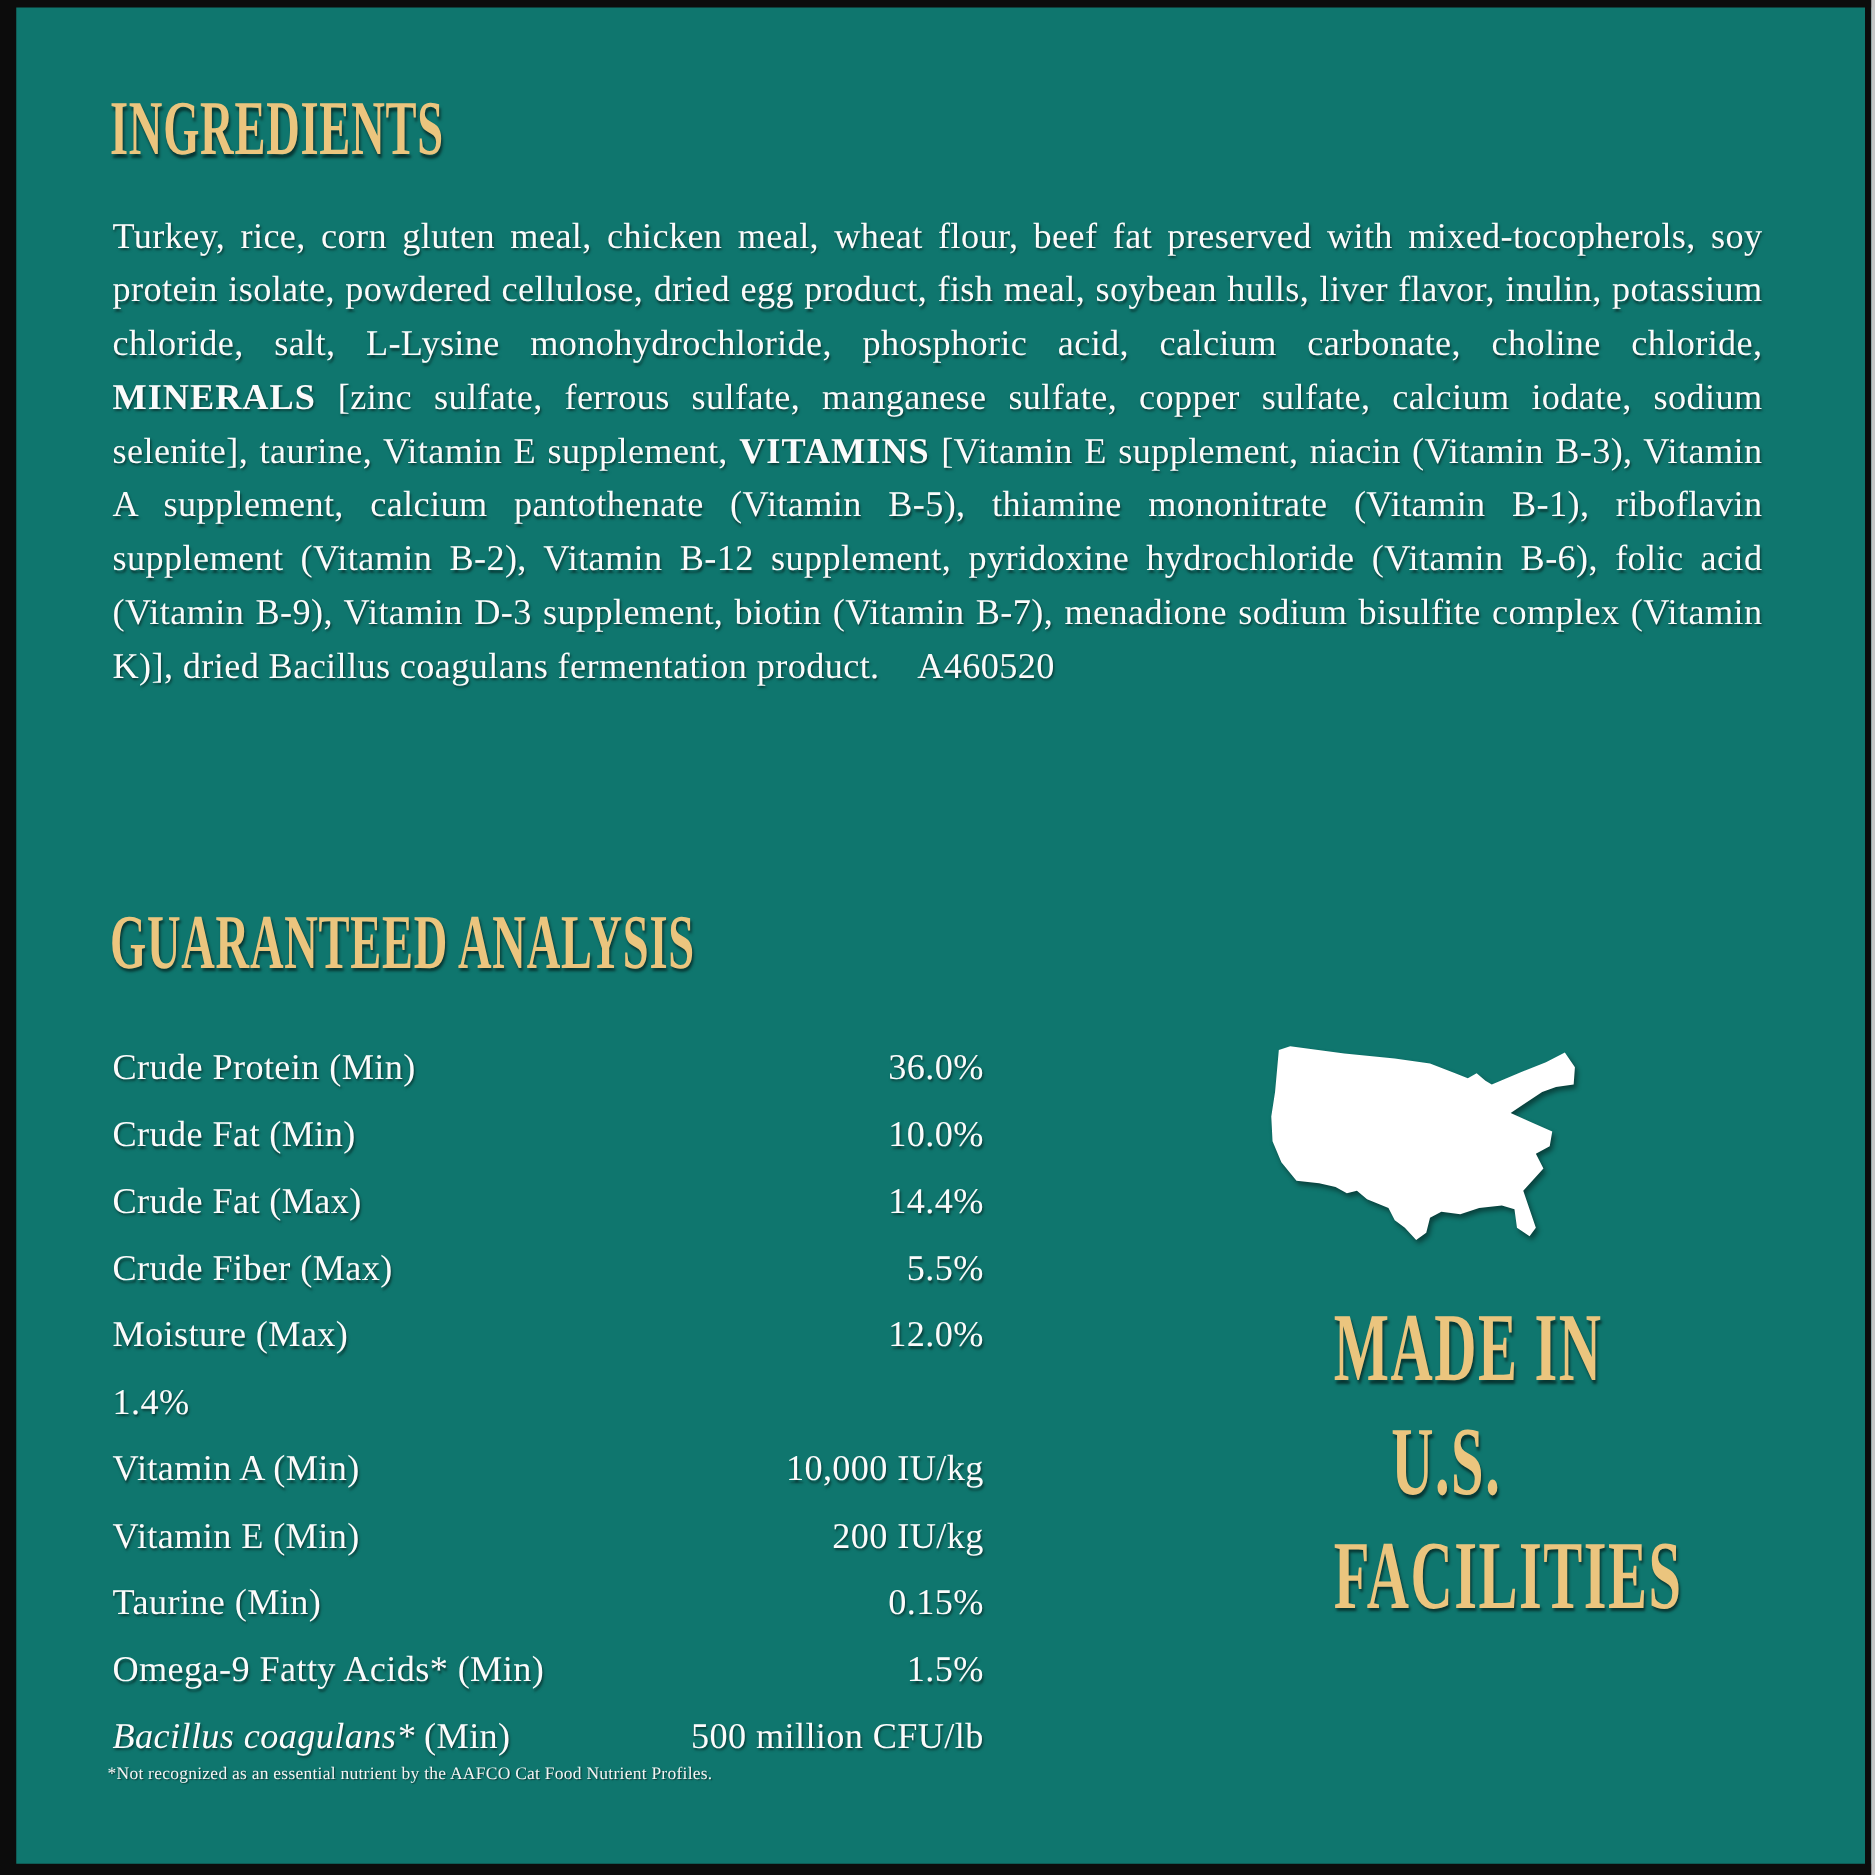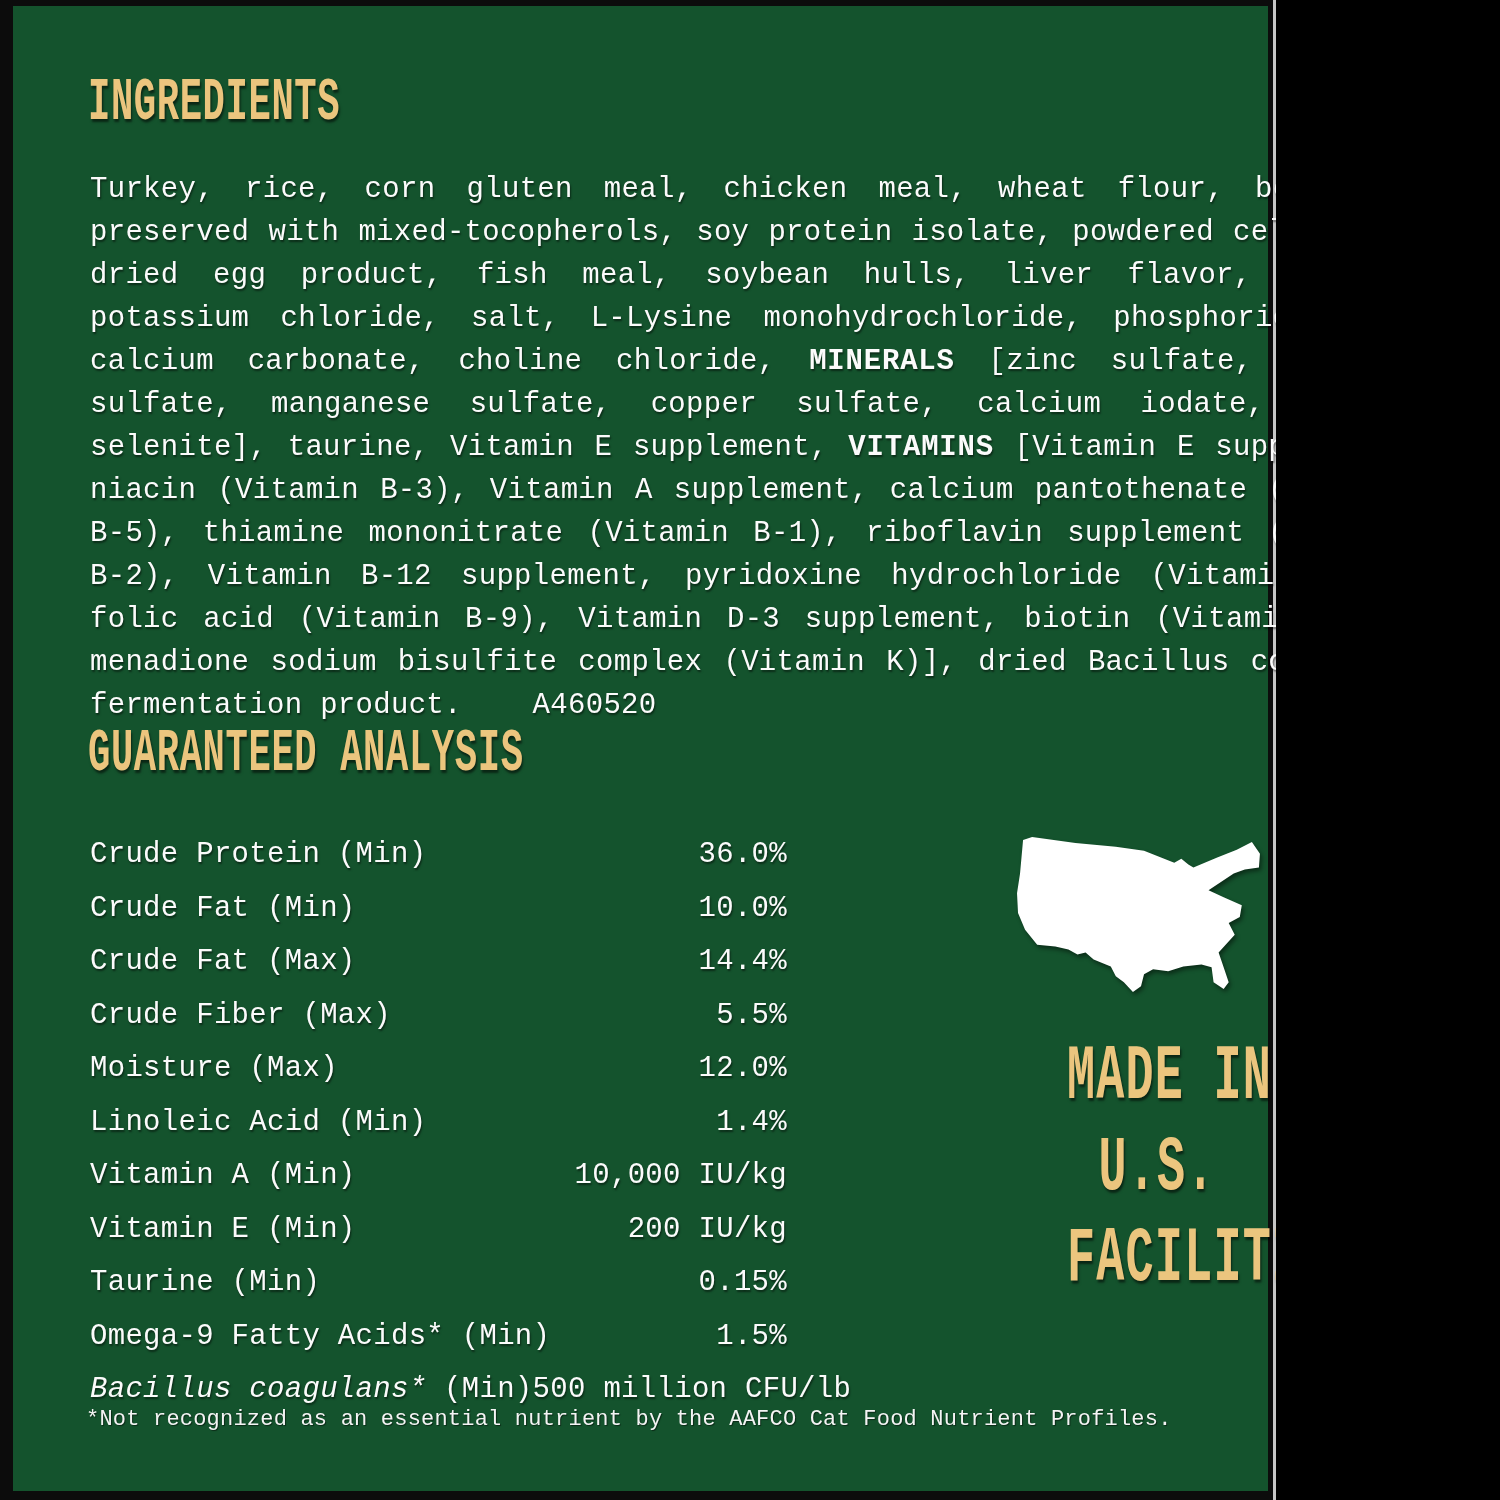--- a/index.html
+++ b/index.html
@@ -1,21 +1,21 @@
 <!DOCTYPE html>
 <html><head>
 <meta charset="utf-8">
 <style>
   html,body{margin:0;padding:0;background:#000;}
   .label-card{
     position:relative;
-    width:1276px;height:1500px;
-    background:#14532d;
+    width:1500px;height:1500px;
+    background:#0f766e;
     overflow:hidden;
-    font-family:Liberation Mono, monospace;
+    font-family:Liberation Serif, serif;
     color:#fafafa;
   }
   
   .edge{position:absolute;}
   .edge-left{left:0;top:0;bottom:0;width:13px;background:#0c0c0c;}
   .edge-top{left:0;right:0;top:0;height:6px;background:#0c0c0c;}
   .edge-bottom{left:0;right:0;bottom:0;height:9px;background:#0c0c0c;}
   .edge-right-dark{right:3px;top:0;bottom:0;width:5px;background:#0c0c0c;}
   .edge-right-light{right:0;top:0;bottom:0;width:3px;background:#c6c6c6;}
 
@@ -74,21 +74,21 @@
     white-space:nowrap;
     transform:scaleX(0.60);
     transform-origin:50% 0;
     text-shadow:2px 3px 3px rgba(0,0,0,.55);
     letter-spacing:2px;
   }
 
   #footnote{
     position:absolute;
     left:86px;top:1407px;
-    font-size:22px;line-height:26px;
+    font-size:14px;line-height:26px;
     letter-spacing:0.2px;
     color:#f4f4f4;
     text-shadow:1px 1px 1px rgba(0,0,0,.5);
   }
 </style>
 </head>
 <body>
 
 <div class="label-card">
 
@@ -123,21 +123,20 @@
       </div>
       <div class="ga-row">
         <span class="ga-label">Crude Fiber (Max)</span>
         <span class="ga-value">5.5%</span>
       </div>
       <div class="ga-row">
         <span class="ga-label">Moisture (Max)</span>
         <span class="ga-value">12.0%</span>
       </div>
       <div class="ga-row">
-        <span class="ga-label">Linoleic Acid (Min)</span>
         <span class="ga-value">1.4%</span>
       </div>
       <div class="ga-row">
         <span class="ga-label">Vitamin A (Min)</span>
         <span class="ga-value">10,000 IU/kg</span>
       </div>
       <div class="ga-row">
         <span class="ga-label">Vitamin E (Min)</span>
         <span class="ga-value">200 IU/kg</span>
       </div>

